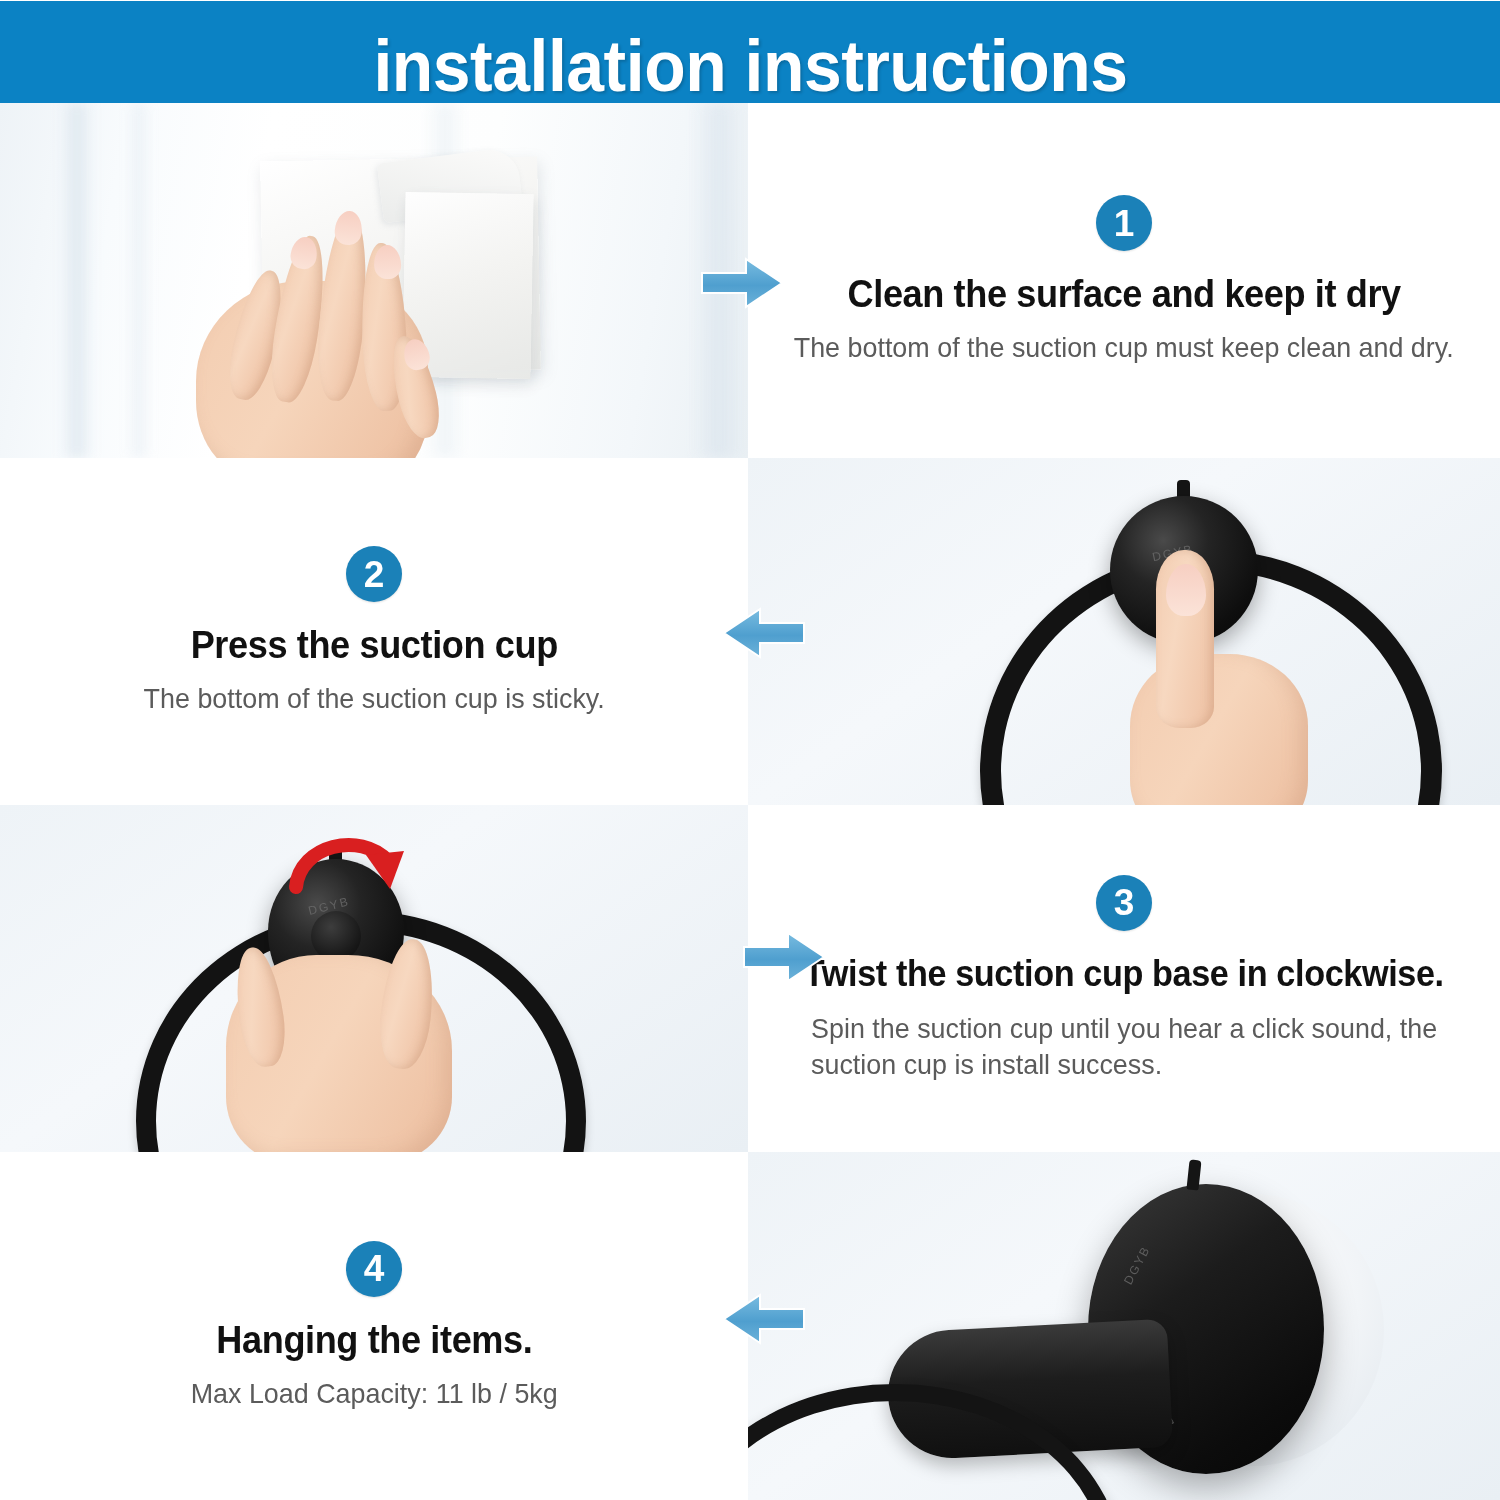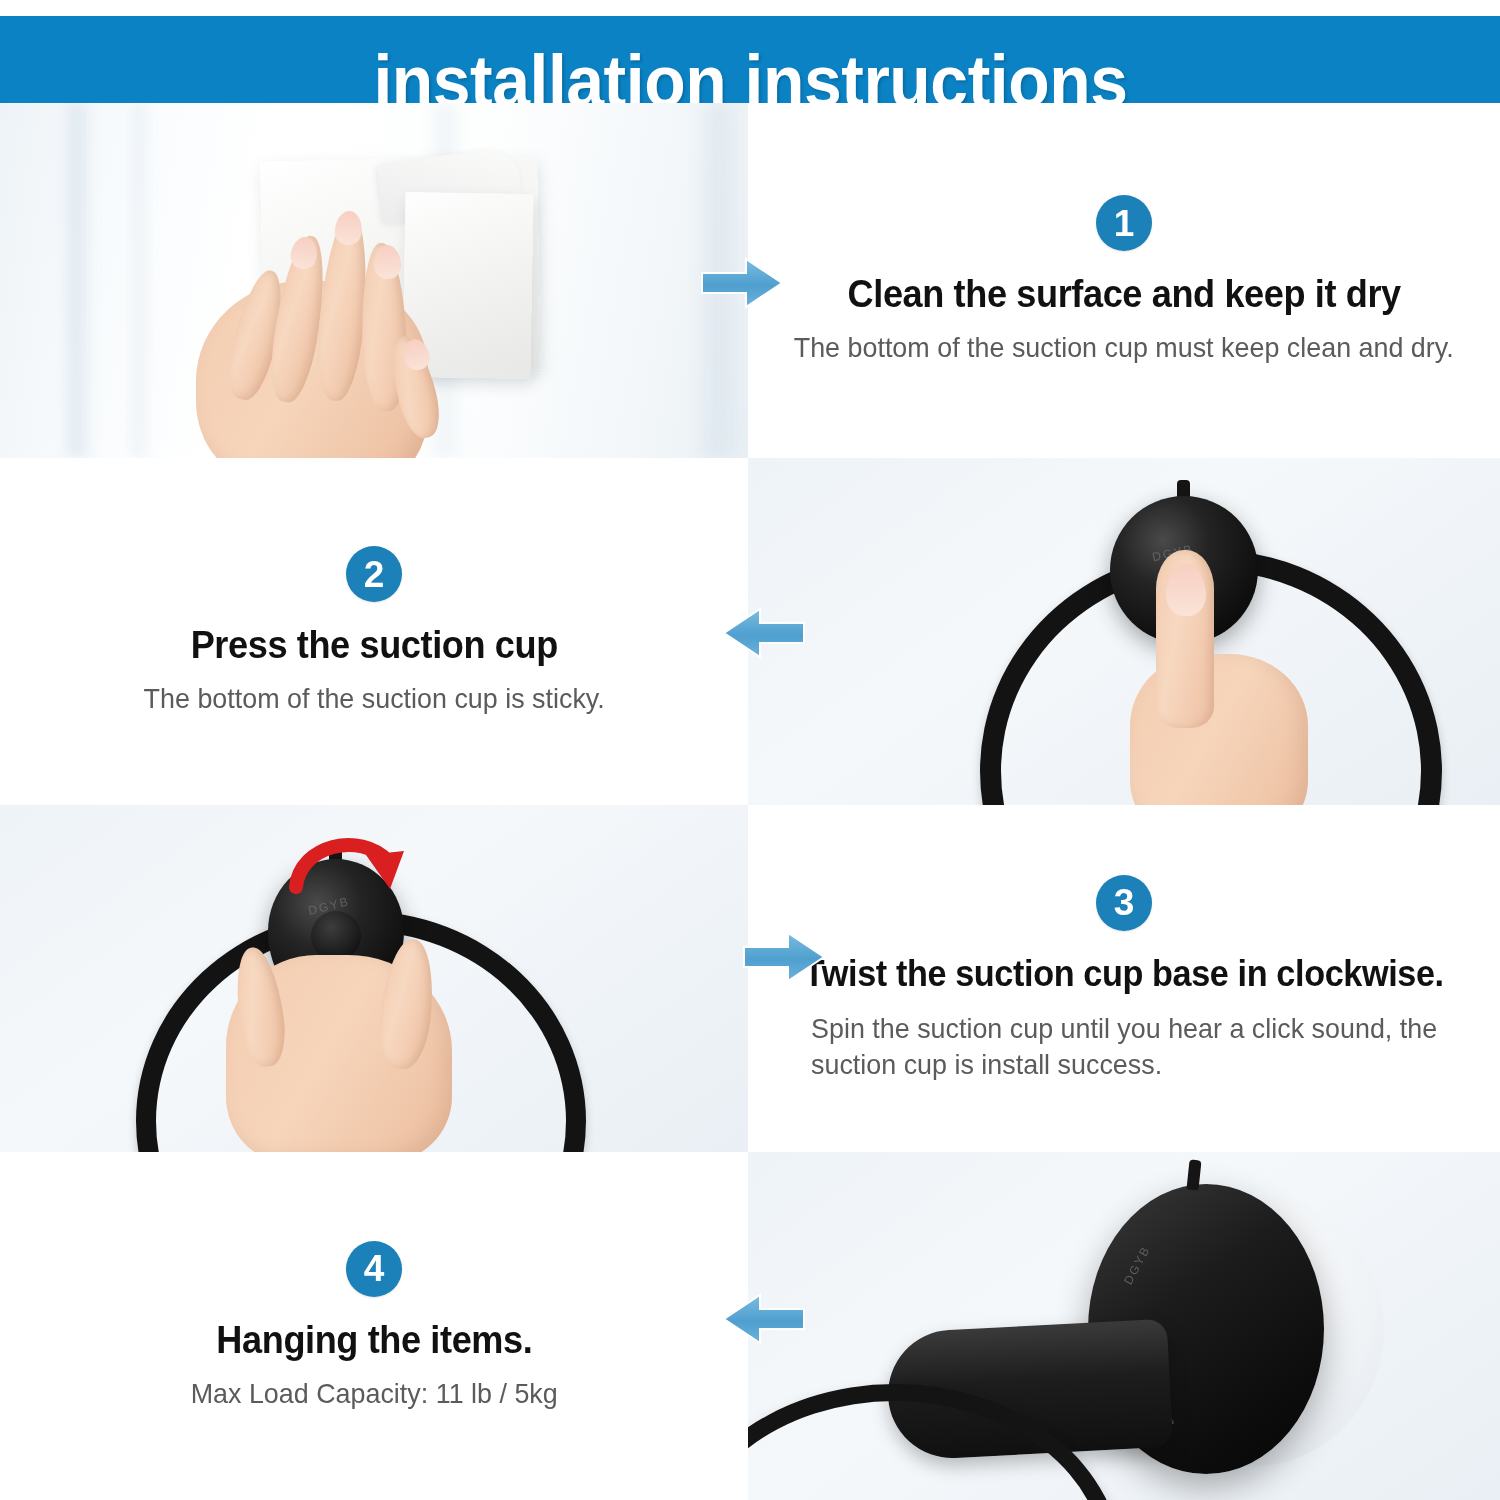--- a/index.html
+++ b/index.html
@@ -17,21 +17,21 @@
   #sheet {
     position: relative;
     width: 1500px;
     height: 1500px;
     background: #ffffff;
   }
 
   
   .banner {
     position: absolute;
-    left: 0; top: 16px;
+    left: 0; top: 1px;
     width: 1500px;
     height: 129px;
     background: #0b82c4;
     display: flex;
     align-items: center;
     justify-content: center;
   }
   .banner-title {
     color: #ffffff;
     font-family: "Liberation Sans", sans-serif;

